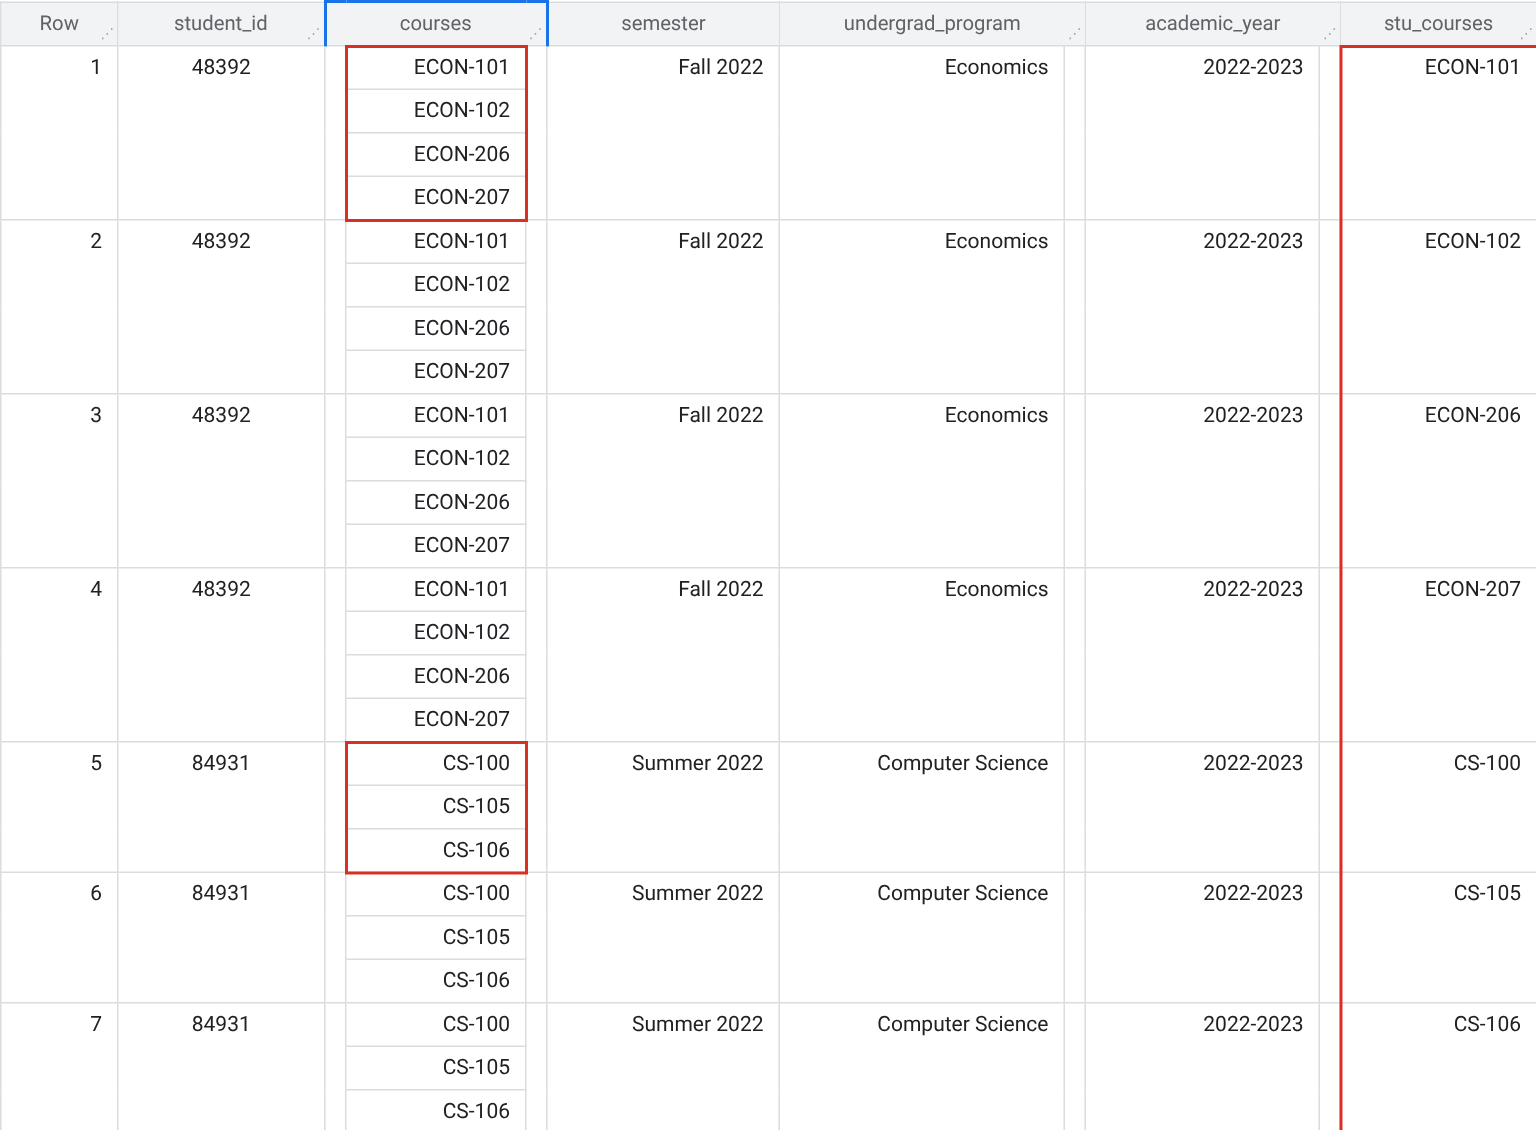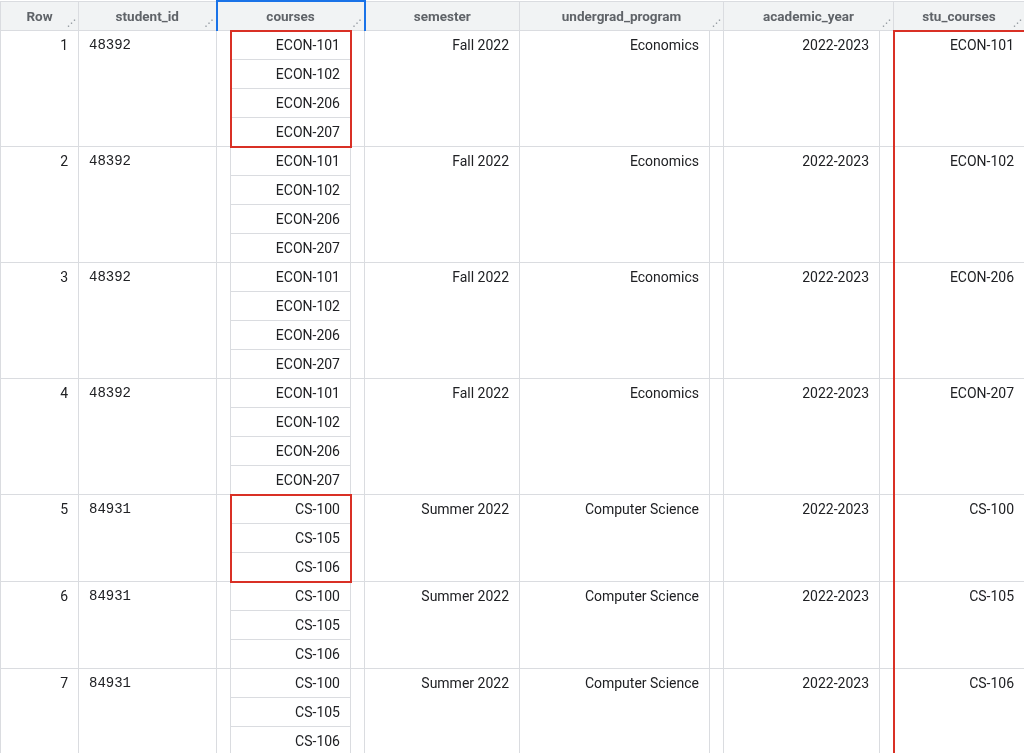--- a/index.html
+++ b/index.html
@@ -12,21 +12,21 @@
     background: #fff;
     width: 1024px;
   }
   table.main {
     border-collapse: collapse;
     width: 100%;
     table-layout: fixed;
   }
   table.main th {
     background: #f1f3f4;
-    font-weight: 700;
+    font-weight: 400;
     color: #5f6368;
     text-align: center;
     padding: 6px 7px;
     border: 1px solid #dadce0;
     position: relative;
     font-size: 13.5px;
   }
   table.main th .resize-handle {
     position: absolute;
     right: 2px;
@@ -46,21 +46,21 @@
     vertical-align: top;
     font-size: 14px;
     background: #fff;
     height: 28px;
   }
   td.row-num {
     text-align: right;
     color: #202124;
     font-variant-numeric: tabular-nums;
   }
-  td.align-right { text-align: left; font-family: Liberation Mono, monospace; }
+  td.align-right { text-align: center; }
   td.align-left  { text-align: right; }
 
   
   .hl-wrap { position: relative; }
   .red-box {
     position: absolute;
     border: 2px solid #d93025;
     pointer-events: none;
   }
 

